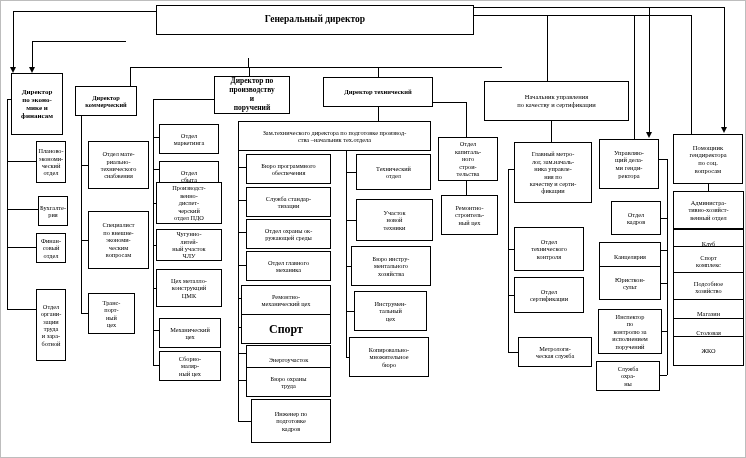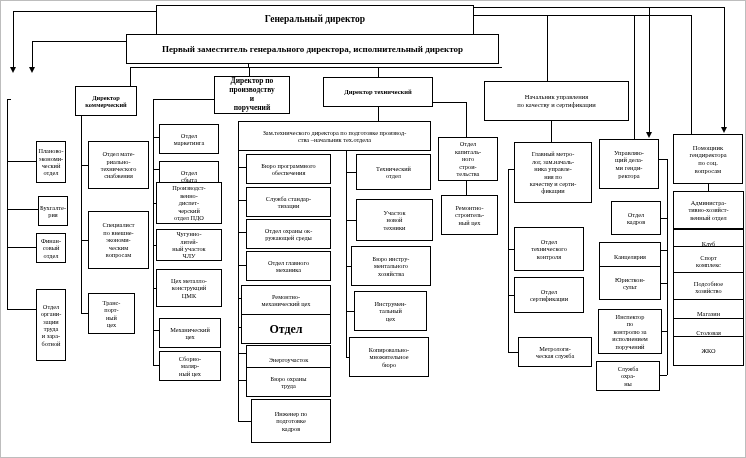--- a/index.html
+++ b/index.html
@@ -19,21 +19,24 @@
     position:absolute;width:0;height:0;z-index:3;
     border-left:3.5px solid transparent;border-right:3.5px solid transparent;
     border-top:6px solid #000;
   }
 </style>
 </head>
 <body>
 
 <div id="canvas">
     <div class="node bold" style="left: 155px; top: 4px; width: 318px; height: 22px; font-size: 9.5px;">Генеральный директор</div>
-    <div class="node bold" style="left: 125px; top: 33px; width: 373px; height: 24px; font-size: 9px;">Первый заместитель генерального директора, исполнительный директор</div>
+    <div class="node bold" style="left: 10px; top: 72px; width: 52px; height: 62px; font-size: 7px;">Директор
+по эконо-
+мике и
+финансам</div>
     <div class="node" style="left: 35px; top: 140px; width: 28px; height: 42px; font-size: 6.3px;">Планово-
 экономи-
 ческий
 отдел</div>
     <div class="node" style="left: 37px; top: 195px; width: 26px; height: 26px; font-size: 6.3px;">Бухгалте-
 рия</div>
     <div class="node" style="left: 35px; top: 232px; width: 28px; height: 30px; font-size: 6.3px;">Финан-
 совый
 отдел</div>
     <div class="node" style="left: 35px; top: 288px; width: 28px; height: 72px; font-size: 6.3px;">Отдел
@@ -81,21 +84,21 @@
     <div class="node" style="left: 245px; top: 153px; width: 85px; height: 27px; font-size: 6.3px;">Бюро программного
 обеспечения</div>
     <div class="node" style="left: 245px; top: 186px; width: 85px; height: 26px; font-size: 6.3px;">Служба стандар-
 тизации</div>
     <div class="node" style="left: 245px; top: 218px; width: 85px; height: 27px; font-size: 6.3px;">Отдел охраны ок-
 ружающей среды</div>
     <div class="node" style="left: 245px; top: 250px; width: 85px; height: 28px; font-size: 6.3px;">Отдел главного
 механика</div>
     <div class="node" style="left: 240px; top: 284px; width: 90px; height: 26px; font-size: 6.3px;">Ремонтно-
 механический цех</div>
-    <div class="node bold" style="left: 240px; top: 313px; width: 90px; height: 26px; font-size: 12px;">Отдел</div>
+    <div class="node bold" style="left: 240px; top: 313px; width: 90px; height: 26px; font-size: 12px;">Спорт</div>
     <div class="node" style="left: 245px; top: 344px; width: 85px; height: 17px; font-size: 6.3px;">Энергоучасток</div>
     <div class="node" style="left: 245px; top: 366px; width: 85px; height: 26px; font-size: 6.3px;">Бюро охраны
 труда</div>
     <div class="node" style="left: 250px; top: 398px; width: 80px; height: 44px; font-size: 6.3px;">Инженер по
 подготовке
 кадров</div>
     <div class="node bold" style="left: 322px; top: 76px; width: 110px; height: 19px; font-size: 6.5px;">Директор технический</div>
     <div class="node" style="left: 355px; top: 153px; width: 75px; height: 36px; font-size: 6.3px;">Технический
 отдел</div>
     <div class="node" style="left: 355px; top: 198px; width: 77px; height: 42px; font-size: 6.3px;">Участок

